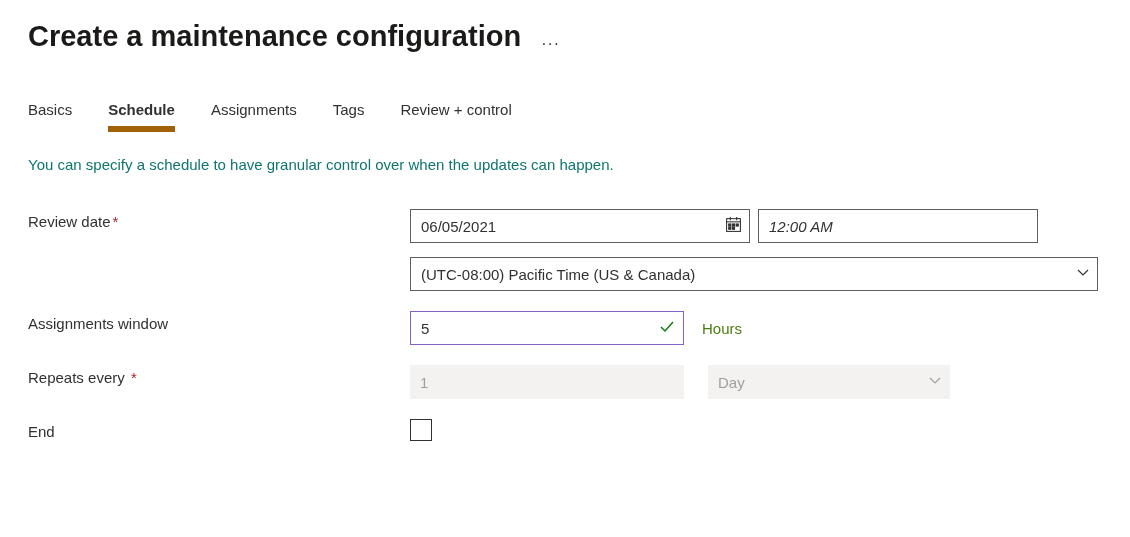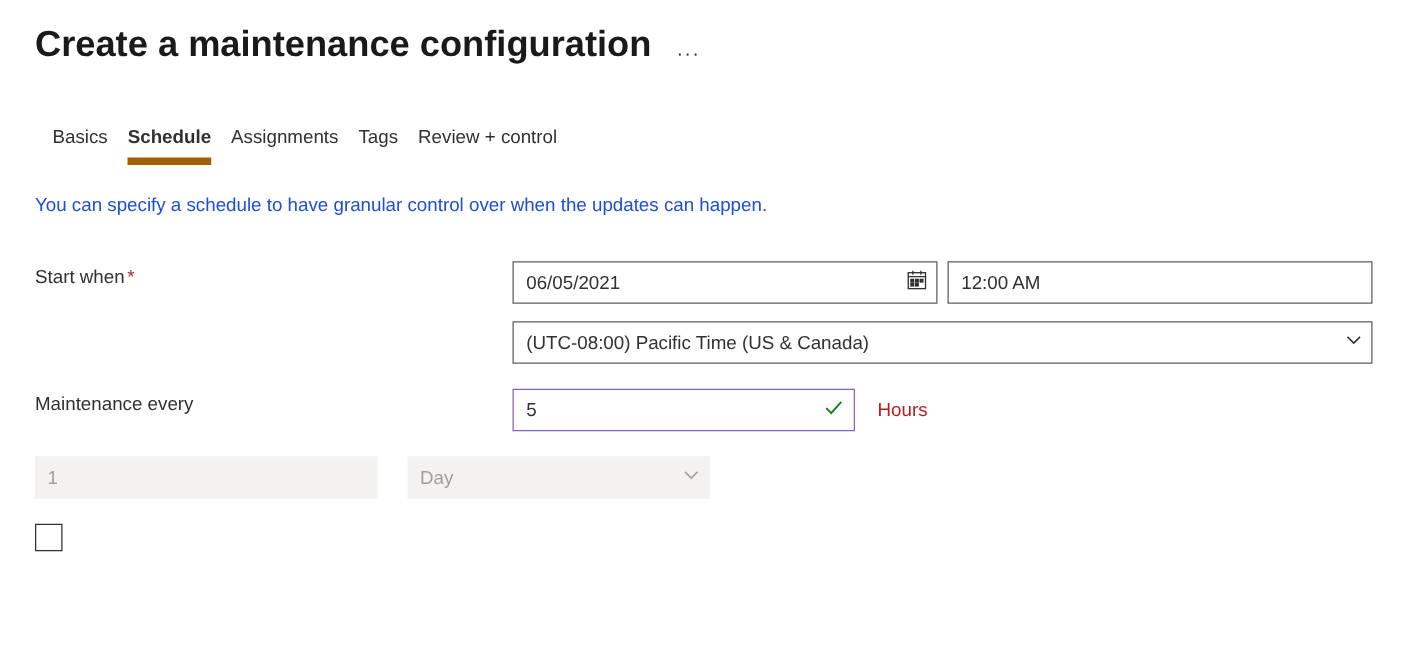--- a/index.html
+++ b/index.html
@@ -27,38 +27,37 @@
     }
     .more-icon {
       color: #323130;
       font-size: 16px;
       letter-spacing: 1px;
       cursor: pointer;
       padding-top: 4px;
     }
     .tabs {
       display: flex;
-      gap: 16px;
+      gap: 36px;
       margin-bottom: 24px;
-      margin-left: 14px;
     }
     .tab {
       padding-bottom: 8px;
       cursor: pointer;
       font-size: 15px;
       color: #323130;
       border-bottom: 3px solid transparent;
     }
     .tab.active {
       font-weight: 600;
       border-bottom: 6px solid #a16207;
     }
     .description {
       font-size: 15px;
-      color: #1d4ed8;
+      color: #0f766e;
       margin-bottom: 36px;
     }
     .form-row {
       display: flex;
       align-items: flex-start;
       margin-bottom: 20px;
       gap: 20px;
     }
     .form-label-col {
       width: 362px;
@@ -95,21 +94,22 @@
       font-size: 15px;
       color: #323130;
       background: #fff;
       outline: none;
     }
     .date-input {
       width: 340px;
       padding-right: 36px;
     }
     .time-input {
-      width: 340px;
+      width: 280px;
+      font-style: italic;
     }
     .tz-select {
       width: 688px;
       cursor: pointer;
     }
     .window-input {
       width: 274px;
       border: 1px solid #8661c5;
       padding-right: 36px;
     }
@@ -128,21 +128,21 @@
       width: 17px;
       height: 17px;
     }
     .chevron-svg {
       width: 14px;
       height: 14px;
     }
     .unit-label {
       margin-left: 10px;
       font-size: 15px;
-      color: #b91c1c;
+      color: #4d7c0f;
     }
     .disabled-input {
       height: 34px;
       padding: 0 10px;
       border: none;
       background: #f3f2f1;
       font-family: inherit;
       font-size: 15px;
       color: #a19f9d;
       outline: none;
@@ -183,21 +183,21 @@
   <div class="tab active">Schedule</div>
   <div class="tab">Assignments</div>
   <div class="tab">Tags</div>
   <div class="tab">Review + control</div>
 </div>
 
 <p class="description">You can specify a schedule to have granular control over when the updates can happen.</p>
 
 <div class="form-row">
   <div class="form-label-col">
-    <span>Start when</span><span class="required">*</span>
+    <span>Review date</span><span class="required">*</span>
   </div>
   <div class="form-controls">
     <div class="form-controls-row">
       <div class="input-wrapper">
         <input type="text" class="text-input date-input" value="06/05/2021" style="">
         <span class="suffix-icon">
           <svg class="calendar-svg" viewBox="0 0 16 16" fill="none" stroke="#323130" stroke-width="1">
             <rect x="1.5" y="2.5" width="13" height="12"></rect>
             <line x1="1.5" y1="5.5" x2="14.5" y2="5.5"></line>
             <line x1="5" y1="1" x2="5" y2="4"></line>
@@ -222,52 +222,58 @@
             <polyline points="2,4.5 7,9.5 12,4.5"></polyline>
           </svg>
         </span>
       </div>
     </div>
   </div>
 </div>
 
 <div class="form-row">
   <div class="form-label-col">
-    <span>Maintenance every</span>
+    <span>Assignments window</span>
   </div>
   <div class="form-controls">
     <div class="form-controls-row">
       <div class="input-wrapper">
         <input type="text" class="text-input window-input" value="5" style="">
         <span class="suffix-icon">
           <svg class="check-svg" viewBox="0 0 18 18" fill="none" stroke="#107c10" stroke-width="1.5">
             <polyline points="3,9.5 7,13.5 15,4.5"></polyline>
           </svg>
         </span>
       </div>
       <span class="unit-label">Hours</span>
     </div>
   </div>
 </div>
 
 <div class="form-row">
+  <div class="form-label-col">
+    <span>Repeats every</span><span class="required"> *</span>
+  </div>
   <div class="form-controls">
     <div class="form-controls-row">
       <input type="text" class="disabled-input repeat-number" disabled="" value="1" style="">
       <div class="repeat-unit-wrapper">
         <input type="text" class="disabled-input repeat-unit" disabled="" value="Day" style="">
         <span class="suffix-icon chevron-disabled">
           <svg class="chevron-svg" viewBox="0 0 14 14" fill="none" stroke="#a19f9d" stroke-width="1.2">
             <polyline points="2,4.5 7,9.5 12,4.5"></polyline>
           </svg>
         </span>
       </div>
     </div>
   </div>
 </div>
 
 <div class="form-row">
+  <div class="form-label-col">
+    <span>End</span>
+  </div>
   <div class="form-controls">
     <div class="form-controls-row">
       <div class="checkbox" role="checkbox" aria-checked="false"></div>
     </div>
   </div>
 </div>
 
 </body></html>

